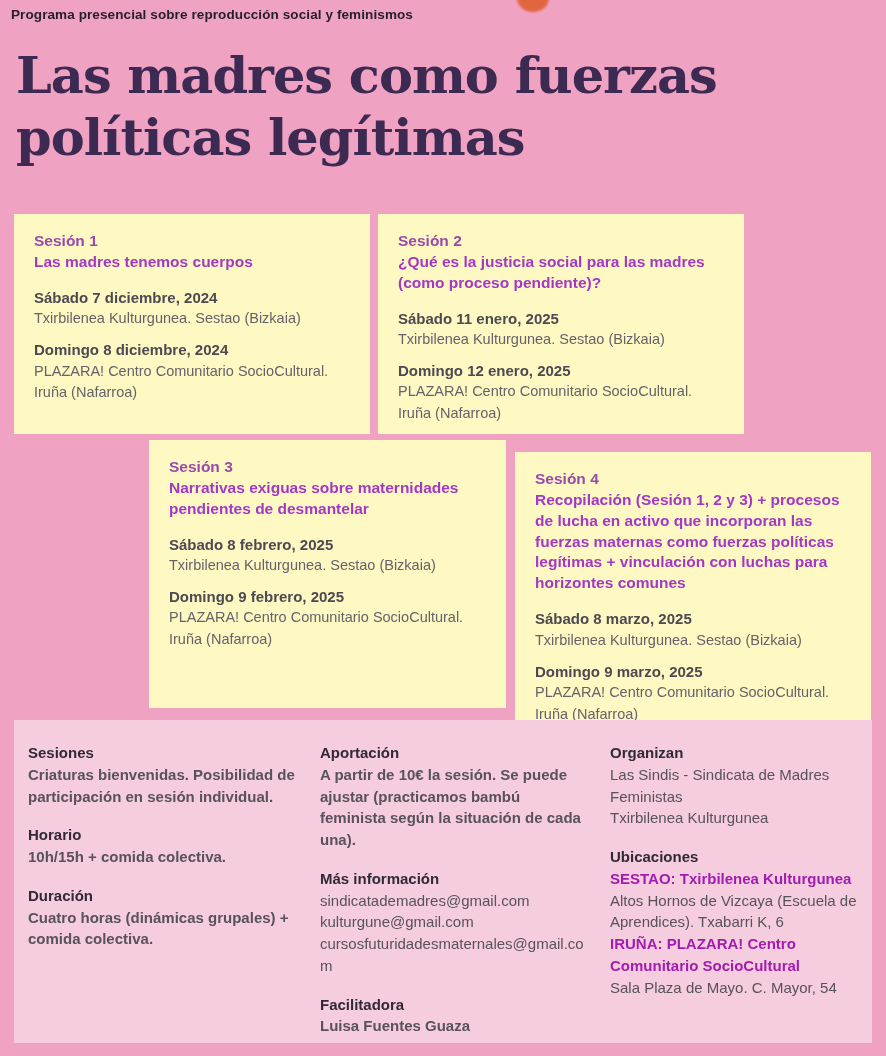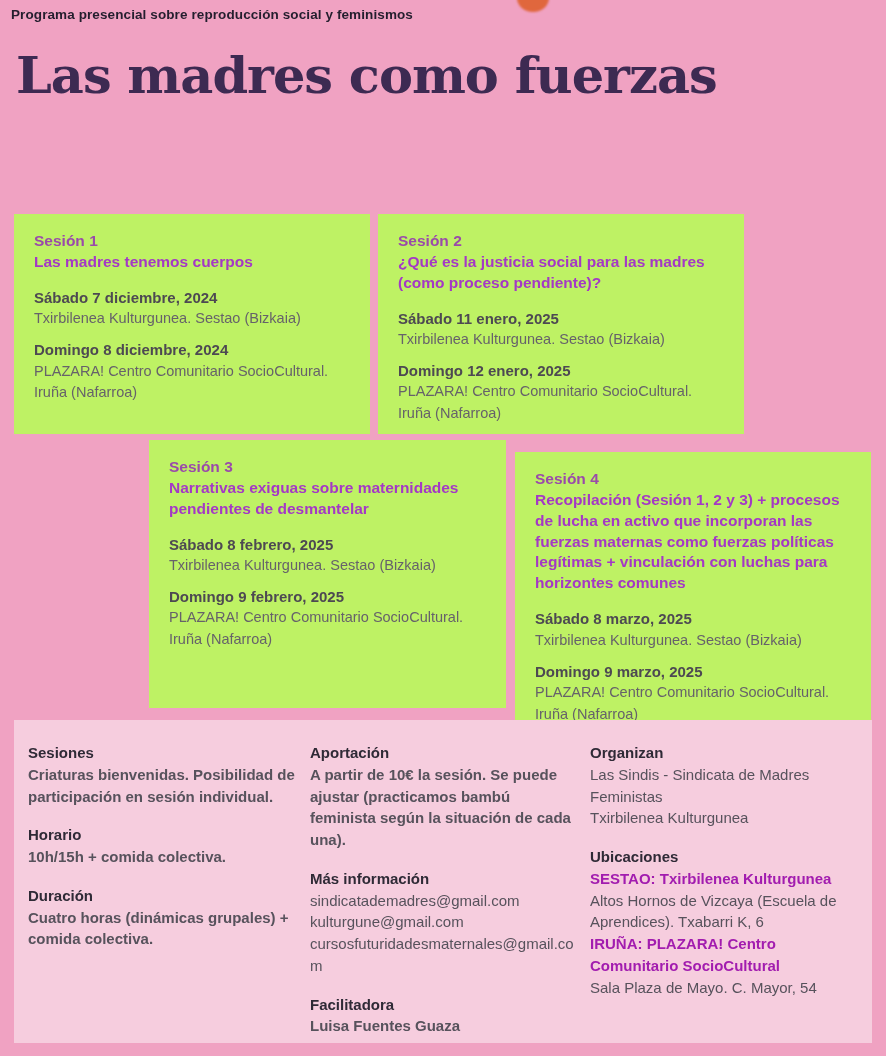--- a/index.html
+++ b/index.html
@@ -24,58 +24,59 @@
 
   .title{
     position:absolute;left:16px;top:44px;margin:0;
     font-family:"DejaVu Serif","Liberation Serif",serif;
     font-weight:700;color:#3d2a52;
     font-size:51px;line-height:1.22;letter-spacing:-1px;
   }
   .title span{display:block;}
 
   .card{
-    position:absolute;background:#bef264;
+    position:absolute;background:#fef9c3;
     padding:16px 20px;box-sizing:border-box;overflow:hidden;
   }
   .card1{left:14px;top:214px;width:356px;height:220px;}
   .card2{left:378px;top:214px;width:366px;height:220px;}
   .card3{left:149px;top:440px;width:357px;height:268px;}
   .card4{left:515px;top:452px;width:356px;height:274px;}
 
   .s-label{font-size:15.5px;font-weight:700;color:#9a4aaa;line-height:1.4;}
   .s-title{font-size:15.5px;font-weight:700;color:#a438c6;line-height:1.35;margin-bottom:14px;}
   .s-event{margin-top:9px;}
   .s-date{font-size:15px;font-weight:700;color:#4d4952;line-height:1.45;}
   .s-venue{font-size:14.5px;font-weight:400;color:#66626a;line-height:1.48;}
 
   .info-panel{
     position:absolute;left:14px;top:720px;width:858px;height:323px;
     background:#f6cdde;box-sizing:border-box;
     padding:22px 14px 0 14px;
-    display:grid;grid-template-columns:272px 270px 1fr;column-gap:10px;
+    display:grid;grid-template-columns:272px 270px 1fr;column-gap:20px;
   }
   .info-col{min-width:0;}
   .section{margin-bottom:17px;}
   .i-head{font-size:15px;font-weight:700;color:#2f2a36;line-height:1.45;}
   .i-body{font-size:15px;font-weight:700;color:#57525c;line-height:1.45;}
   .i-line{font-size:15px;font-weight:400;color:#57525c;line-height:1.45;overflow-wrap:anywhere;}
   .i-line.bold{font-weight:700;color:#a21caf;}
 </style>
 </head>
 <body>
 
 <div class="poster">
 
   <div class="orange-dot"></div>
 
   <div class="eyebrow">Programa presencial sobre reproducción social y feminismos</div>
 
   <h1 class="title">
     <span>Las madres como fuerzas</span>
+    <span>políticas legítimas</span>
   </h1>
 
   <div class="card card1">
     <div class="s-label">Sesión 1</div>
     <div class="s-title">Las madres tenemos cuerpos</div>
     <div class="s-event">
       <div class="s-date">Sábado 7 diciembre, 2024</div>
       <div class="s-venue">Txirbilenea Kulturgunea. Sestao (Bizkaia)</div>
     </div>
     <div class="s-event">

